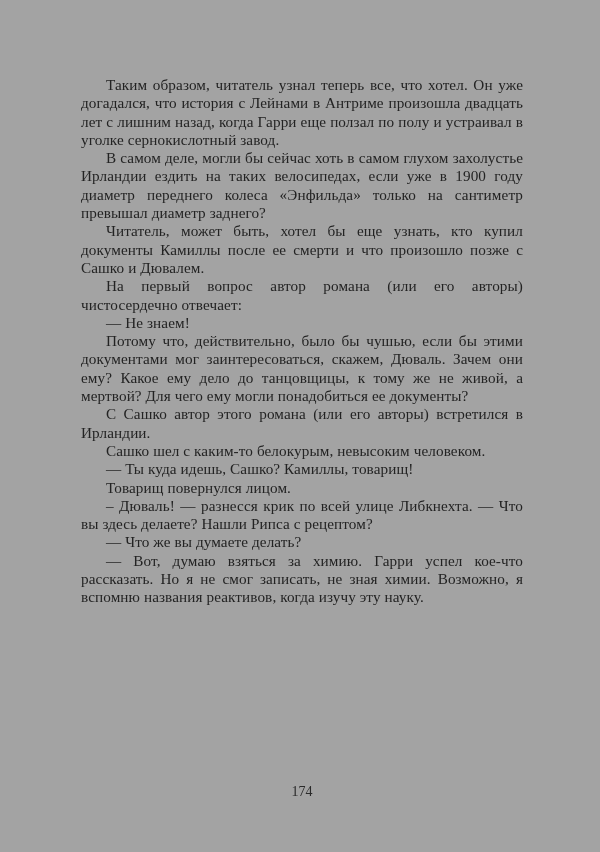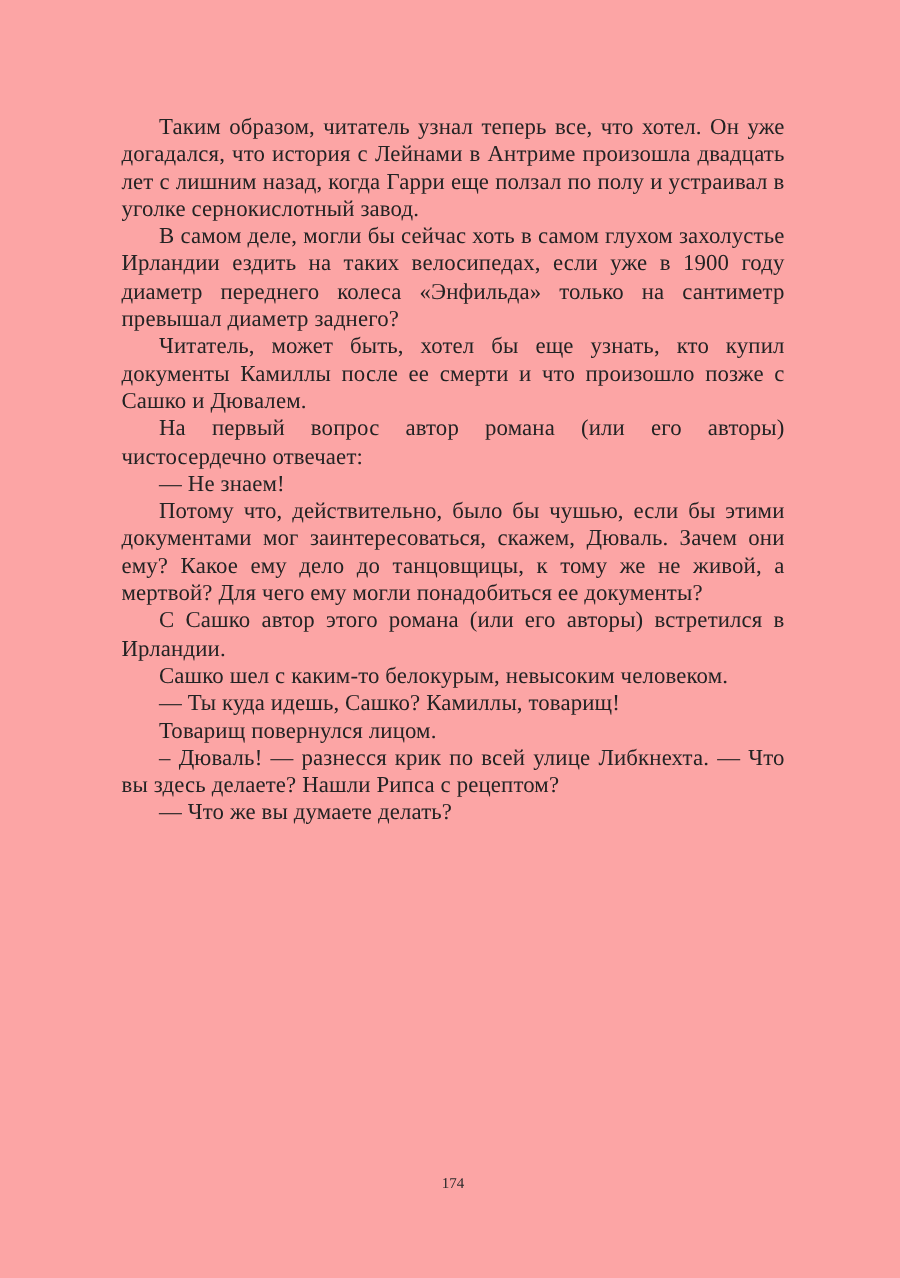--- a/index.html
+++ b/index.html
@@ -4,21 +4,21 @@
 <style>
   html, body {
     margin: 0;
     padding: 0;
     background: #ffffff;
   }
   .page {
     position: relative;
     width: 600px;
     height: 852px;
-    background: #fca5a5;
+    background: #a3a3a3;
     overflow: hidden;
     font-family: "Liberation Serif", "DejaVu Serif", serif;
     color: #232323;
   }
   .text-block {
     position: absolute;
     top: 76px;
     left: 81px;
     width: 442px;
   }
@@ -31,36 +31,37 @@
     letter-spacing: 0.1px;
     hyphens: auto;
     -webkit-hyphens: auto;
   }
   .page-number {
     position: absolute;
     top: 784px;
     left: 81px;
     width: 442px;
     text-align: center;
-    font-size: 10px;
+    font-size: 14px;
     color: #2a2a2a;
   }
 </style>
 </head>
 <body>
 
 <div class="page">
   <div class="text-block">
     <p class="para">Таким образом, читатель узнал теперь все, что хотел. Он уже догадался, что история с Лейнами в Антриме произошла двадцать лет с лишним назад, когда Гарри еще ползал по полу и устраивал в уголке сернокислотный завод.</p>
     <p class="para">В самом деле, могли бы сейчас хоть в самом глухом захолустье Ирландии ездить на таких велосипедах, если уже в 1900 году диаметр переднего колеса «Энфильда» только на сантиметр превышал диаметр заднего?</p>
     <p class="para">Читатель, может быть, хотел бы еще узнать, кто купил документы Камиллы после ее смерти и что произошло позже с Сашко и Дювалем.</p>
     <p class="para">На первый вопрос автор романа (или его авторы) чистосердечно отвечает:</p>
     <p class="para">— Не знаем!</p>
     <p class="para">Потому что, действительно, было бы чушью, если бы этими документами мог заинтересоваться, скажем, Дюваль. Зачем они ему? Какое ему дело до танцовщицы, к тому же не живой, а мертвой? Для чего ему могли понадобиться ее документы?</p>
     <p class="para">С Сашко автор этого романа (или его авторы) встретился в Ирландии.</p>
     <p class="para">Сашко шел с каким-то белокурым, невысоким человеком.</p>
     <p class="para">— Ты куда идешь, Сашко? Камиллы, товарищ!</p>
     <p class="para">Товарищ повернулся лицом.</p>
     <p class="para">– Дюваль! — разнесся крик по всей улице Либкнехта. — Что вы здесь делаете? Нашли Рипса с рецептом?</p>
     <p class="para">— Что же вы думаете делать?</p>
+    <p class="para">— Вот, думаю взяться за химию. Гарри успел кое-что рассказать. Но я не смог записать, не зная химии. Возможно, я вспомню названия реактивов, когда изучу эту науку.</p>
   </div>
   <div class="page-number">174</div>
 </div>
 
 </body></html>

